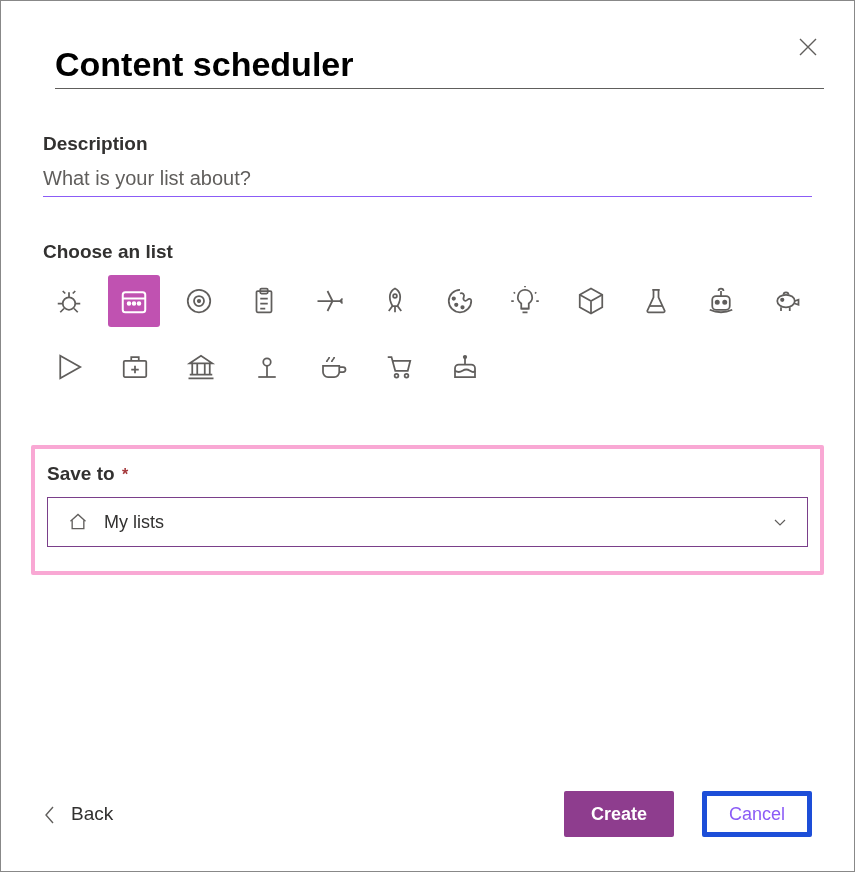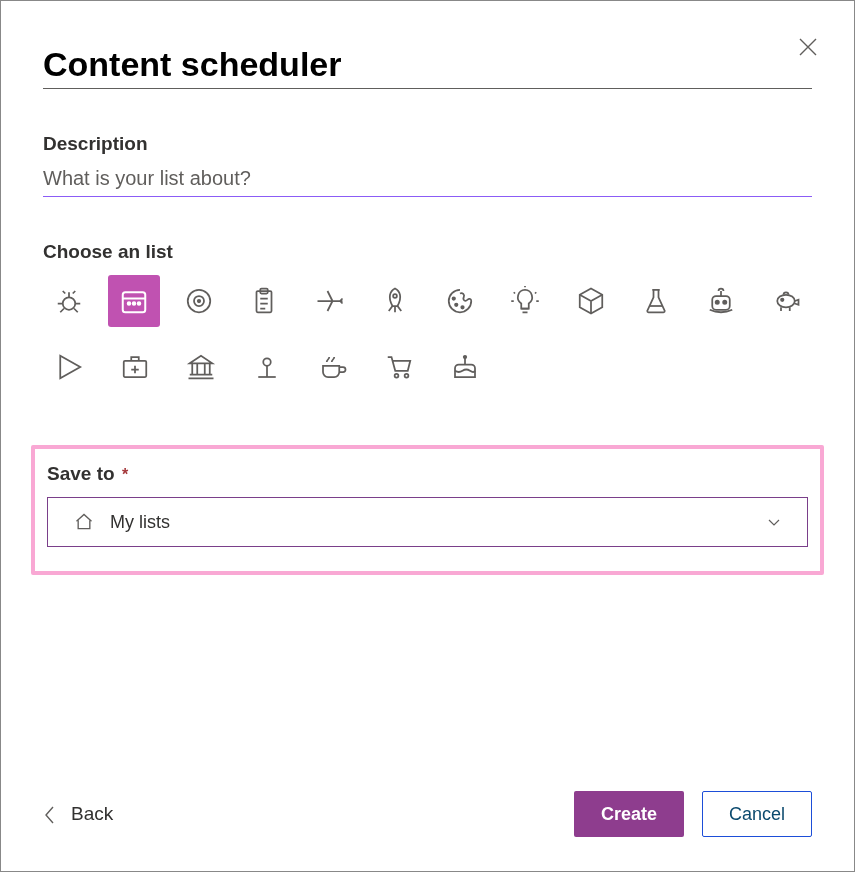--- a/index.html
+++ b/index.html
@@ -1,40 +1,40 @@
 <!DOCTYPE html>
 <html><head>
 <meta charset="utf-8">
 <style>
   *{box-sizing:border-box;margin:0;padding:0;}
   body{font-family:"Segoe UI",Arial,sans-serif;color:#323130;background:#fff;}
   .dialog{width:855px;height:872px;border:1px solid #888;position:relative;padding:38px 42px 34px 42px;display:flex;flex-direction:column;}
   .close{position:absolute;top:28px;right:28px;width:36px;height:36px;display:flex;align-items:center;justify-content:center;cursor:pointer;}
   .field-label{font-size:19px;font-weight:600;color:#323130;margin-bottom:4px;}
   .req{color:#a4373a;font-size:16px;margin-left:2px;}
-  .name-input{font-size:34px;font-weight:700;border:none;border-bottom:1px solid #605e5c;outline:none;width:100%;padding:6px 0 4px 0;}
+  .name-input{font-size:34px;font-weight:700;border:none;border-bottom:1px solid #605e5c;outline:none;width:100%;padding:6px 0 4px 0;margin-left:12px;}
   .desc-input{font-size:20px;border:none;border-bottom:1px solid #8b5cf6;outline:none;width:100%;padding:8px 0 6px 0;color:#323130;}
   .desc-input::placeholder{color:#605e5c;}
   .section{margin-top:44px;}
   .swatches{display:flex;gap:14px;margin-top:10px;}
   .swatch{width:52px;height:52px;border-radius:2px;cursor:pointer;display:flex;align-items:center;justify-content:center;}
   .icon-grid{margin-top:12px;}
   .icon-row{display:flex;gap:14px;margin-bottom:14px;}
   .icon-cell{width:52px;height:52px;border-radius:3px;cursor:pointer;display:flex;align-items:center;justify-content:center;color:#605e5c;}
   .icon-cell.selected{background:#c052b1;color:#fff;}
   .highlight-box{border:4px solid #f9a8d4;margin-top:38px;margin-left:-12px;margin-right:-12px;padding:14px 12px 24px 12px;border-radius:2px;}
-  .saveto-select{margin-top:12px;border:1px solid #7a3f8a;height:50px;display:flex;align-items:center;padding:0 26px;cursor:pointer;gap:16px;position:relative;}
+  .saveto-select{margin-top:12px;border:1px solid #7a3f8a;height:50px;display:flex;align-items:center;padding:0 20px;cursor:pointer;gap:16px;position:relative;}
   .saveto-select .label{font-size:18px;}
   .chev{margin-left:auto;}
   .footer{position:absolute;left:42px;right:42px;bottom:34px;display:flex;align-items:center;}
   .back{display:flex;align-items:flex-end;gap:14px;font-size:19px;color:#323130;cursor:pointer;}
   .spacer{flex:1;}
   .btn{height:46px;min-width:110px;padding:0 20px;font-size:18px;border-radius:2px;cursor:pointer;display:inline-flex;align-items:center;justify-content:center;}
   .btn-primary{background:#8e3d8e;color:#fff;border:none;font-weight:600;}
-  .btn-secondary{background:#fff;border:1px solid #1d4ed8;color:#0c4a6e;margin-left:18px;}
+  .btn-secondary{background:#fff;border:5px solid #1d4ed8;color:#8b5cf6;margin-left:28px;}
   svg{display:block;}
 </style>
 </head>
 <body>
 
 <div class="dialog">
   <div class="close">
     <svg width="18" height="18" viewBox="0 0 18 18">
         <path d="M1 1 L17 17 M17 1 L1 17" stroke="#605e5c" stroke-width="1.4" fill="none"></path>
       </svg>

